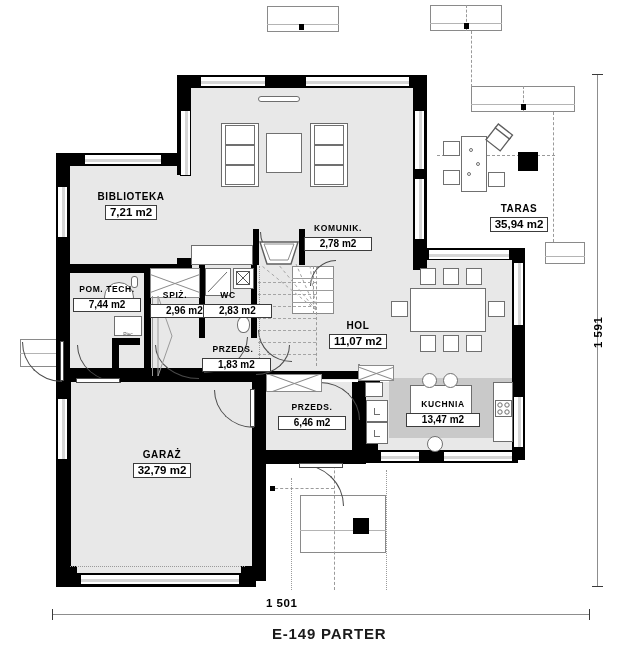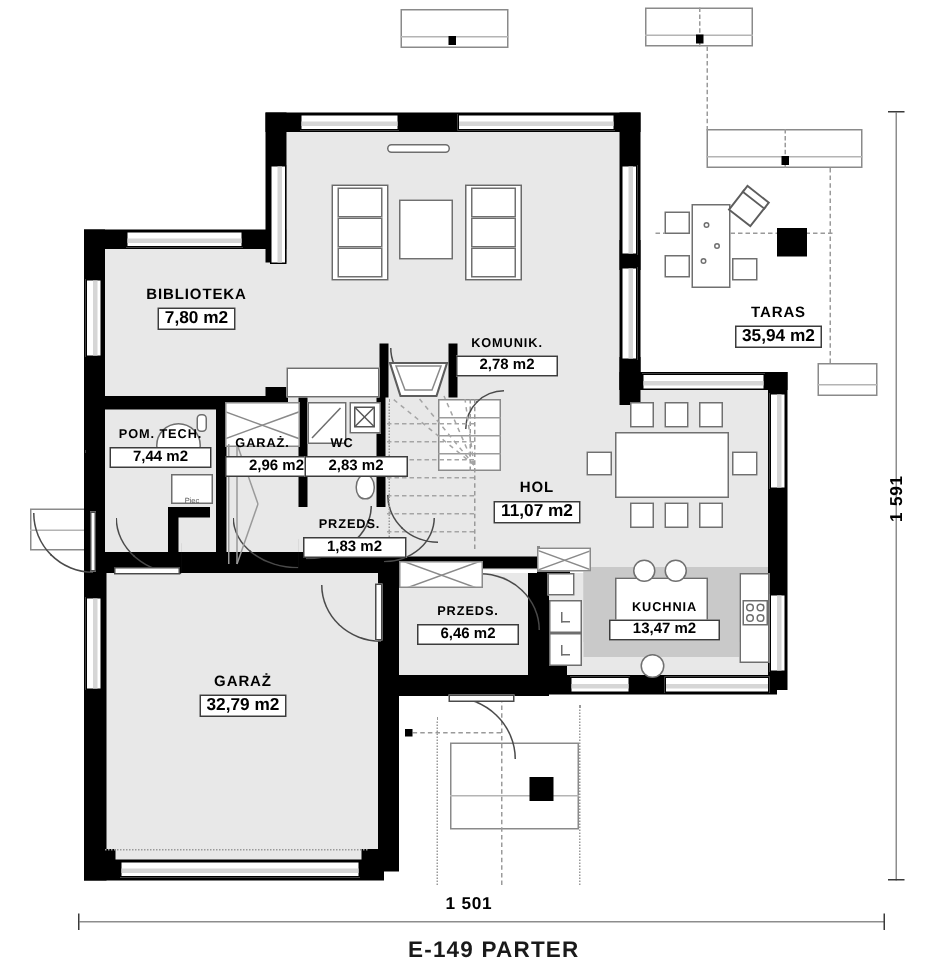--- a/index.html
+++ b/index.html
@@ -324,41 +324,41 @@
   <div class="lab" style="left:114px;top:322px;width:28px;">
     <span style="font-size:5px;color:#555;">Piec</span>
   </div>
   <div class="xbox" style="left:266px;top:374px;width:56px;height:18px;"></div>
   <div class="xbox" style="left:358px;top:364px;width:0px;height:0px;"></div>
 
   <div class="dot-h" style="left:70px;top:566px;width:175px;"></div>
 
   <div class="lab" style="left:72px;top:191px;width:118px;">
     <div class="nm">BIBLIOTEKA</div>
-    <span class="ar">7,80 m2</span>
+    <span class="ar">7,21 m2</span>
   </div>
 
 
   <div class="lab sm" style="left:293px;top:223px;width:90px;">
     <div class="nm">KOMUNIK.</div>
     <span class="ar">2,78 m2</span>
   </div>
 
   <div class="lab" style="left:425px;top:203px;width:110px;padding-left:39px;">
     <div class="nm">TARAS</div>
     <span class="ar">35,94 m2</span>
   </div>
 
   <div class="lab sm" style="left:66px;top:284px;width:82px;">
     <div class="nm">POM. TECH.</div>
     <span class="ar">7,44 m2</span>
   </div>
 
   <div class="lab sm" style="left:150px;top:290px;width:50px;">
-    <div class="nm">GARAŻ.</div>
+    <div class="nm">SPIŻ.</div>
     <span class="ar">2,96 m2</span>
   </div>
 
   <div class="lab sm" style="left:203px;top:290px;width:50px;">
     <div class="nm">WC</div>
     <span class="ar">2,83 m2</span>
   </div>
 
 
   <div class="lab" style="left:318px;top:320px;width:80px;">
@@ -382,21 +382,21 @@
   </div>
 
   <div class="lab" style="left:112px;top:449px;width:100px;">
     <div class="nm">GARAŻ</div>
     <span class="ar">32,79 m2</span>
   </div>
 
   <div class="dimline" style="left:53px;top:614px;width:537px;height:1px;"></div>
   <div class="dimtick" style="left:52px;top:609px;width:1px;height:11px;"></div>
   <div class="dimtick" style="left:589px;top:609px;width:1px;height:11px;"></div>
-  <div class="dimtxt" style="left:297px;top:597px;">1 501</div>
+  <div class="dimtxt" style="left:266px;top:597px;">1 501</div>
 
   <div class="dimline" style="left:597px;top:75px;width:1px;height:512px;"></div>
   <div class="dimtick" style="left:592px;top:74px;width:11px;height:1px;"></div>
   <div class="dimtick" style="left:592px;top:586px;width:11px;height:1px;"></div>
   <div class="dimtxt vert" style="left:592px;top:348px;">1 591</div>
 
   <div class="caption" style="left:272px;top:625px;">E-149 PARTER</div>
 
 </div>
 

